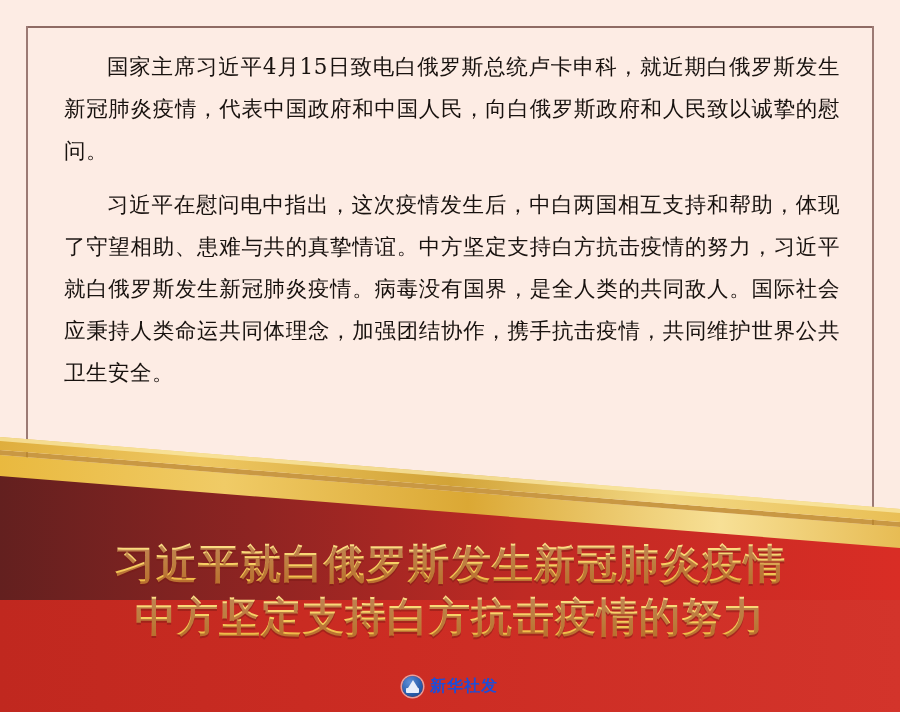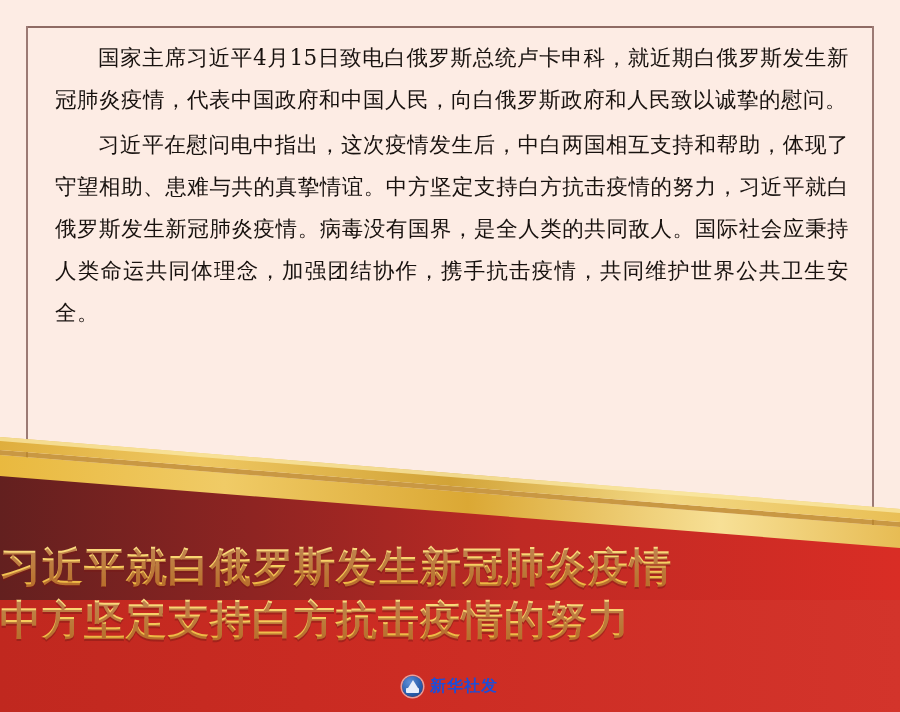--- a/index.html
+++ b/index.html
@@ -53,21 +53,21 @@
     top: 34px;
     width: 800px;
     color: #18120f;
     font-size: 21.5px;
     line-height: 42px;
     letter-spacing: 0.5px;
     text-align: justify;
     text-justify: inter-ideograph;
   }
   .body-text p {
-    margin: 3px;
+    margin: 12px;
     text-indent: 2em;
   }
 
   
   .banner {
     position: absolute;
     left: 0;
     top: 0;
     width: 900px;
     height: 712px;
@@ -79,21 +79,22 @@
     width: 900px;
     height: 712px;
   }
 
   
   .headline {
     position: absolute;
     left: 0;
     top: 541px;
     width: 900px;
-    font-family: Liberation Sans, sans-serif;
+    text-align: center;
+    font-family: Liberation Mono, monospace;
     font-weight: bold;
   }
   .headline .hl-line {
     display: block;
     font-size: 41px;
     line-height: 53px;
     letter-spacing: 1px;
     color: #ffd97a;
     background: linear-gradient(180deg, #fbe08d 0%, #f7cf62 45%, #e9ab33 100%);
     -webkit-background-clip: text;

